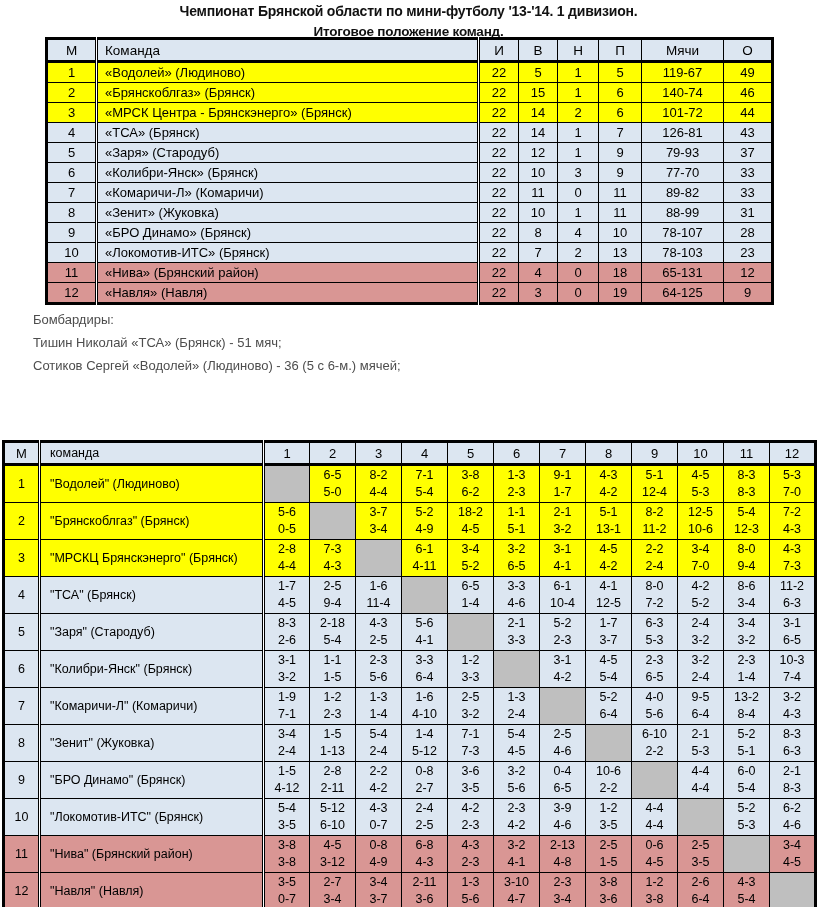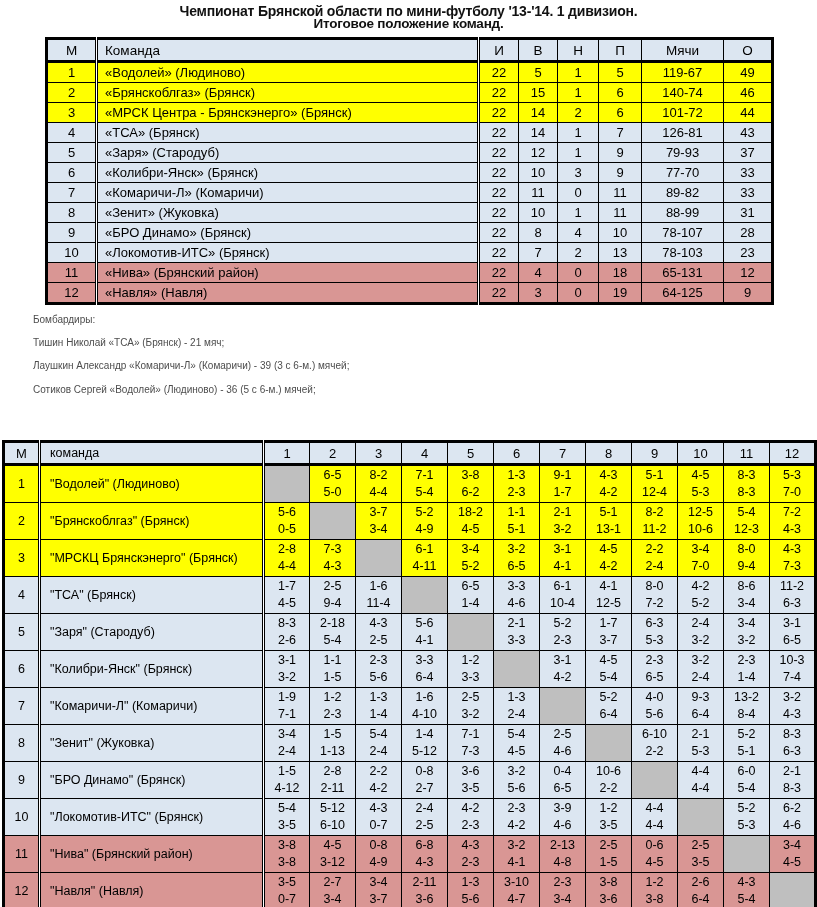--- a/index.html
+++ b/index.html
@@ -6,21 +6,21 @@
   body{
     width:817px;height:907px;background:#ffffff;position:relative;
     font-family:"Liberation Sans","DejaVu Sans",sans-serif;color:#000;
     overflow:hidden;
   }
   .title{
     position:absolute;left:0;width:817px;text-align:center;
     font-weight:bold;font-size:14px;color:#111;letter-spacing:-0.2px;
   }
   #title1{top:3px;}
-  #title2{top:16px;font-size:13.5px;}
+  #title2{top:24px;font-size:13.5px;}
 
   table{border-collapse:collapse;table-layout:fixed;}
 
   
   #standings{
     position:absolute;left:45px;top:37px;width:726px;
     border:3px solid #000;font-size:13px;
   }
   #standings th,#standings td{
     border:1px solid #000;text-align:center;vertical-align:middle;
@@ -29,21 +29,21 @@
   #standings thead th{height:20px;border-bottom:3px solid #000;font-weight:normal;background:#DCE6F1;font-size:13.5px;}
   #standings tr > *:first-child{border-right:3px double #000;}
   #standings .team{text-align:left;padding-left:7px;border-right:3px double #000;}
 
   .hl-gold td{background:#FFFF00;}
   .hl-blue td{background:#DCE6F1;}
   .hl-pink td{background:#D99694;}
 
   
   #scorers{
-    position:absolute;left:33px;top:308px;font-size:10px;color:#4d4d4d;
+    position:absolute;left:33px;top:308px;font-size:13px;color:#4d4d4d;
   }
   #scorers div{height:23.2px;line-height:23.2px;white-space:nowrap;}
 
   
   #cross{
     position:absolute;left:2px;top:440px;width:813px;
     border:3px solid #000;font-size:12.5px;
   }
   #cross th,#cross td{
     border:1px solid #000;text-align:center;vertical-align:middle;
@@ -205,22 +205,21 @@
         <td>19</td>
         <td>64-125</td>
         <td>9</td>
       </tr>
     </tbody>
 </table>
 
 <div id="scorers">
   <div>Бомбардиры:</div>
 
-<div>Тишин Николай «ТСА» (Брянск) - 21 мяч;</div>
-    <div>Лаушкин Александр «Комаричи-Л» (Комаричи) - 39 (3 с 6-м.) мячей;</div>
+<div>Тишин Николай «ТСА» (Брянск) - 51 мяч;</div>
     <div>Сотиков Сергей «Водолей» (Людиново) - 36 (5 с 6-м.) мячей;</div>
   </div>
 
 <table id="cross">
   <colgroup>
     <col style="width:36px">
       <col style="width:224px">
     <col style="width:46px">
       <col style="width:46px">
       <col style="width:46px">
@@ -577,21 +576,21 @@
         <td class="diag"></td>
         <td>
           <div class="sc">5-2</div>
           <div class="sc">6-4</div>
         </td>
         <td>
           <div class="sc">4-0</div>
           <div class="sc">5-6</div>
         </td>
         <td>
-          <div class="sc">9-3</div>
+          <div class="sc">9-5</div>
           <div class="sc">6-4</div>
         </td>
         <td>
           <div class="sc">13-2</div>
           <div class="sc">8-4</div>
         </td>
         <td>
           <div class="sc">3-2</div>
           <div class="sc">4-3</div>
         </td>

